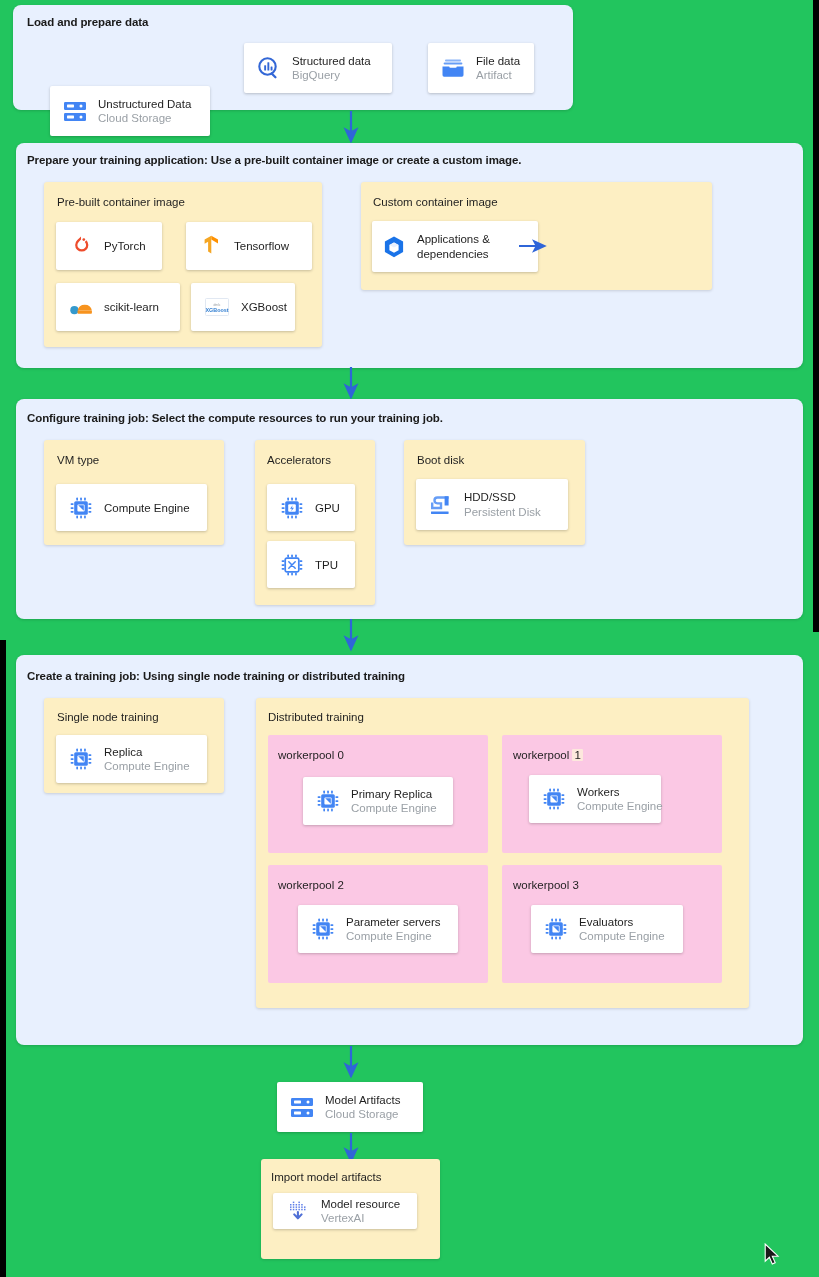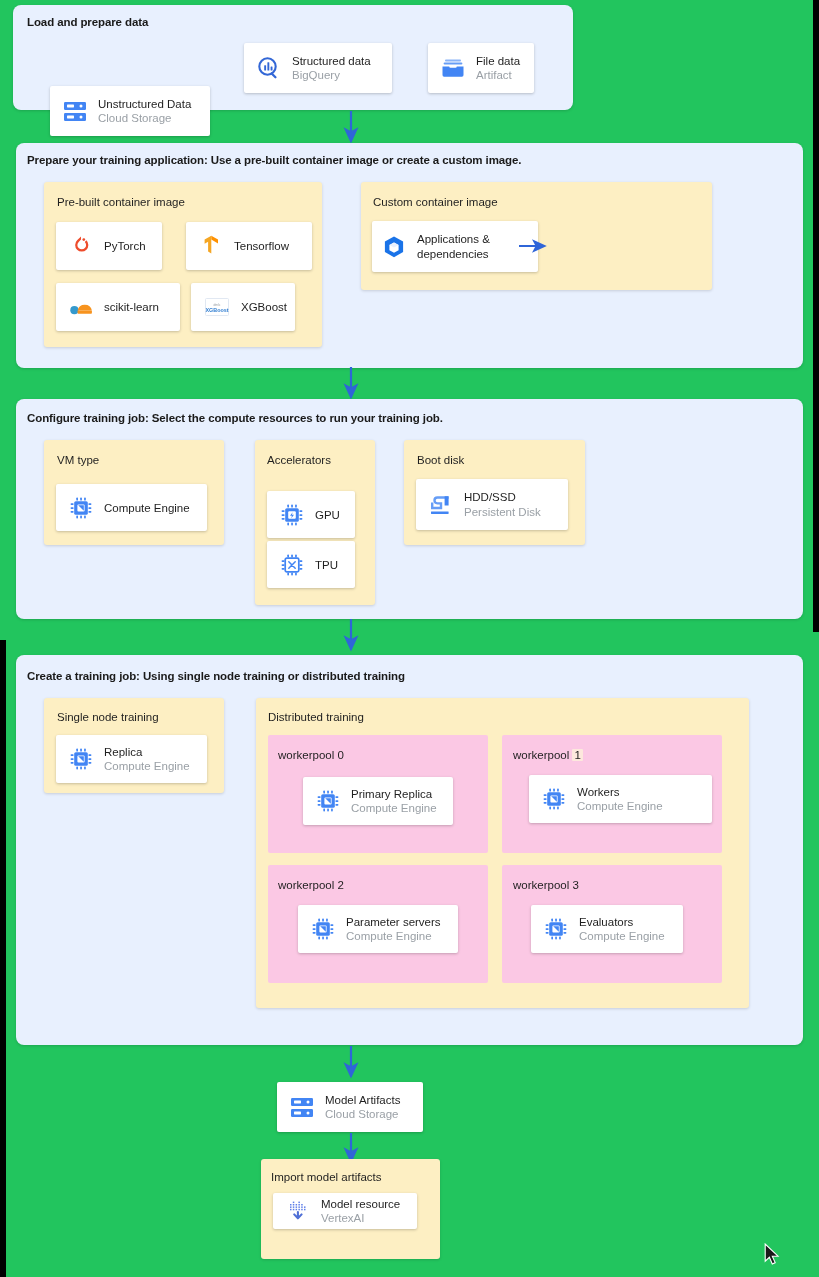--- a/index.html
+++ b/index.html
@@ -355,21 +355,21 @@
   <div class="group-title" style="left:57px; top:454px;">VM type</div>
   <div class="card" style="left:56px; top:484px; width:151px; height:47px;">
     <svg class="ico" width="24" height="24" viewBox="0 0 24 24">
         <use href="#i-compute"></use>
       </svg>
     <span class="card-title">Compute Engine</span>
   </div>
 
   <div class="group" style="left:255px; top:440px; width:120px; height:165px;"></div>
   <div class="group-title" style="left:267px; top:454px;">Accelerators</div>
-  <div class="card" style="left:267px; top:484px; width:88px; height:47px;margin-top:7px;">
+  <div class="card" style="left:267px; top:484px; width:88px; height:47px;">
     <svg class="ico" width="24" height="24" viewBox="0 0 24 24">
         <use href="#i-gpu"></use>
       </svg>
     <span class="card-title">GPU</span>
   </div>
   <div class="card" style="left:267px; top:541px; width:88px; height:47px;">
     <svg class="ico" width="24" height="24" viewBox="0 0 24 24">
         <use href="#i-tpu"></use>
       </svg>
     <span class="card-title">TPU</span>
@@ -422,21 +422,21 @@
       <span class="card-title">Primary Replica</span>
       <span class="card-sub">Compute Engine</span>
     </span>
   </div>
 
   <div class="pool" style="left:502px; top:735px; width:220px; height:118px;"></div>
   <div class="pool-title" style="left:513px; top:749px;">
     <span>workerpool</span>
     <span class="hl">1</span>
   </div>
-  <div class="card stacked" style="left:529px; top:775px; width:183px; height:48px;">
+  <div class="card stacked" style="left:529px; top:775px; width:132px; height:48px;">
     <svg class="ico" width="24" height="24" viewBox="0 0 24 24">
         <use href="#i-compute"></use>
       </svg>
     <span class="card-txt">
       <span class="card-title">Workers</span>
       <span class="card-sub">Compute Engine</span>
     </span>
   </div>
 
   <div class="pool" style="left:268px; top:865px; width:220px; height:118px;"></div>

